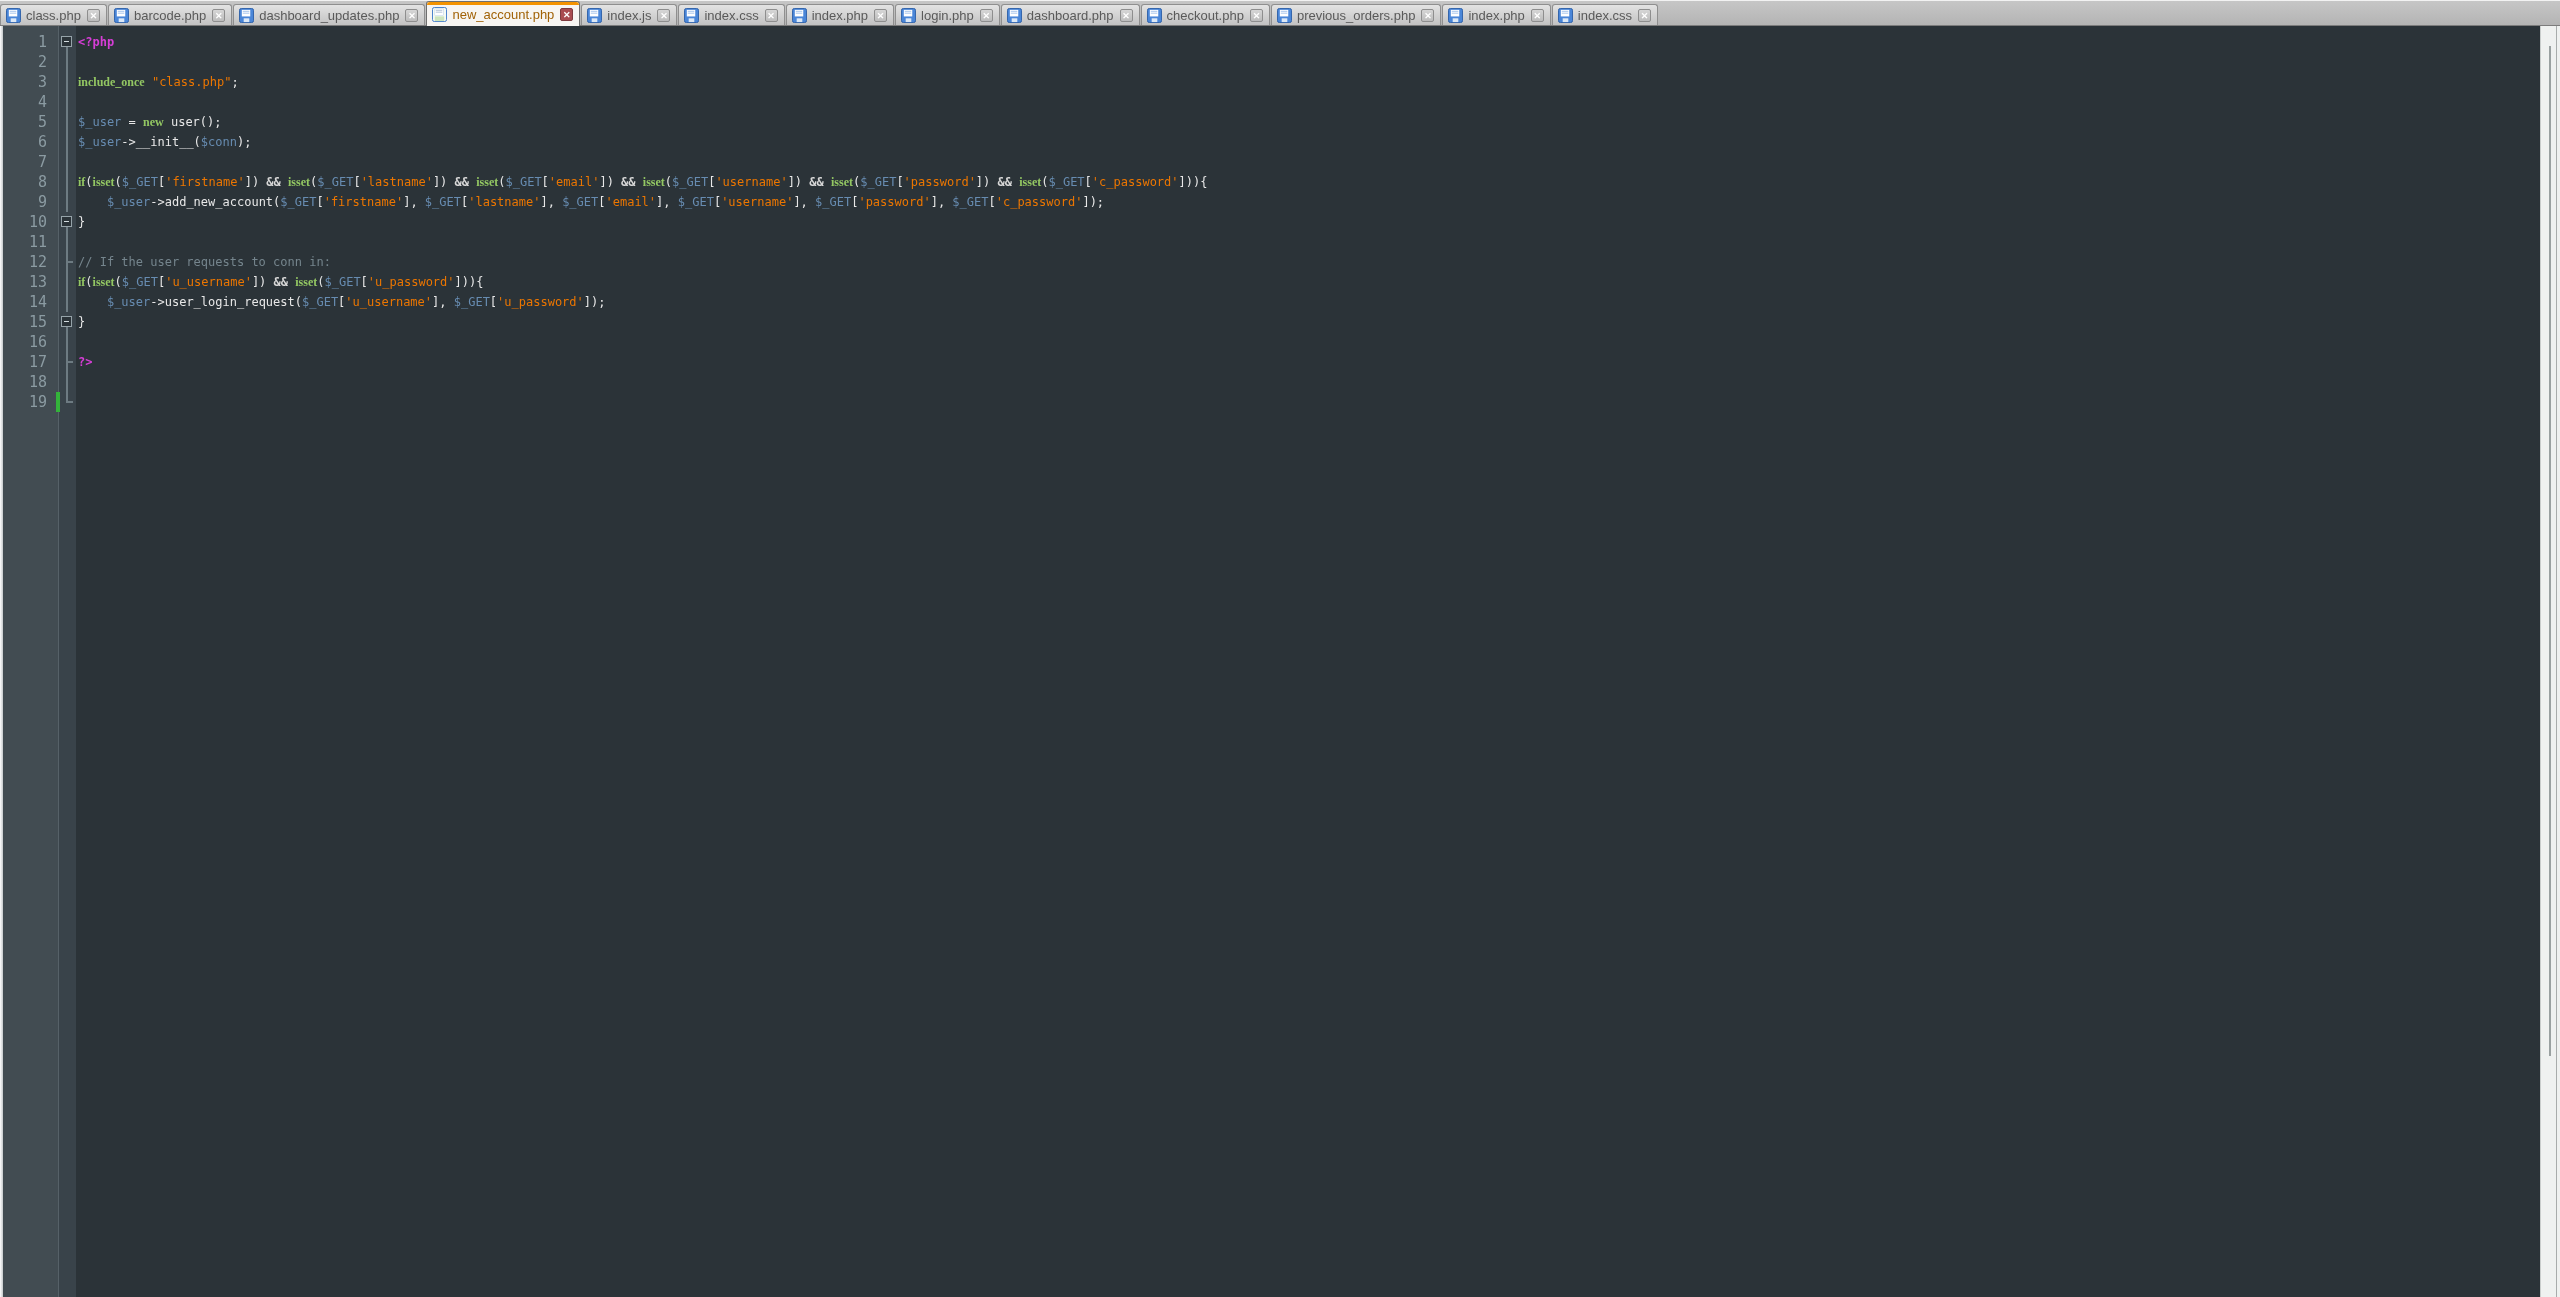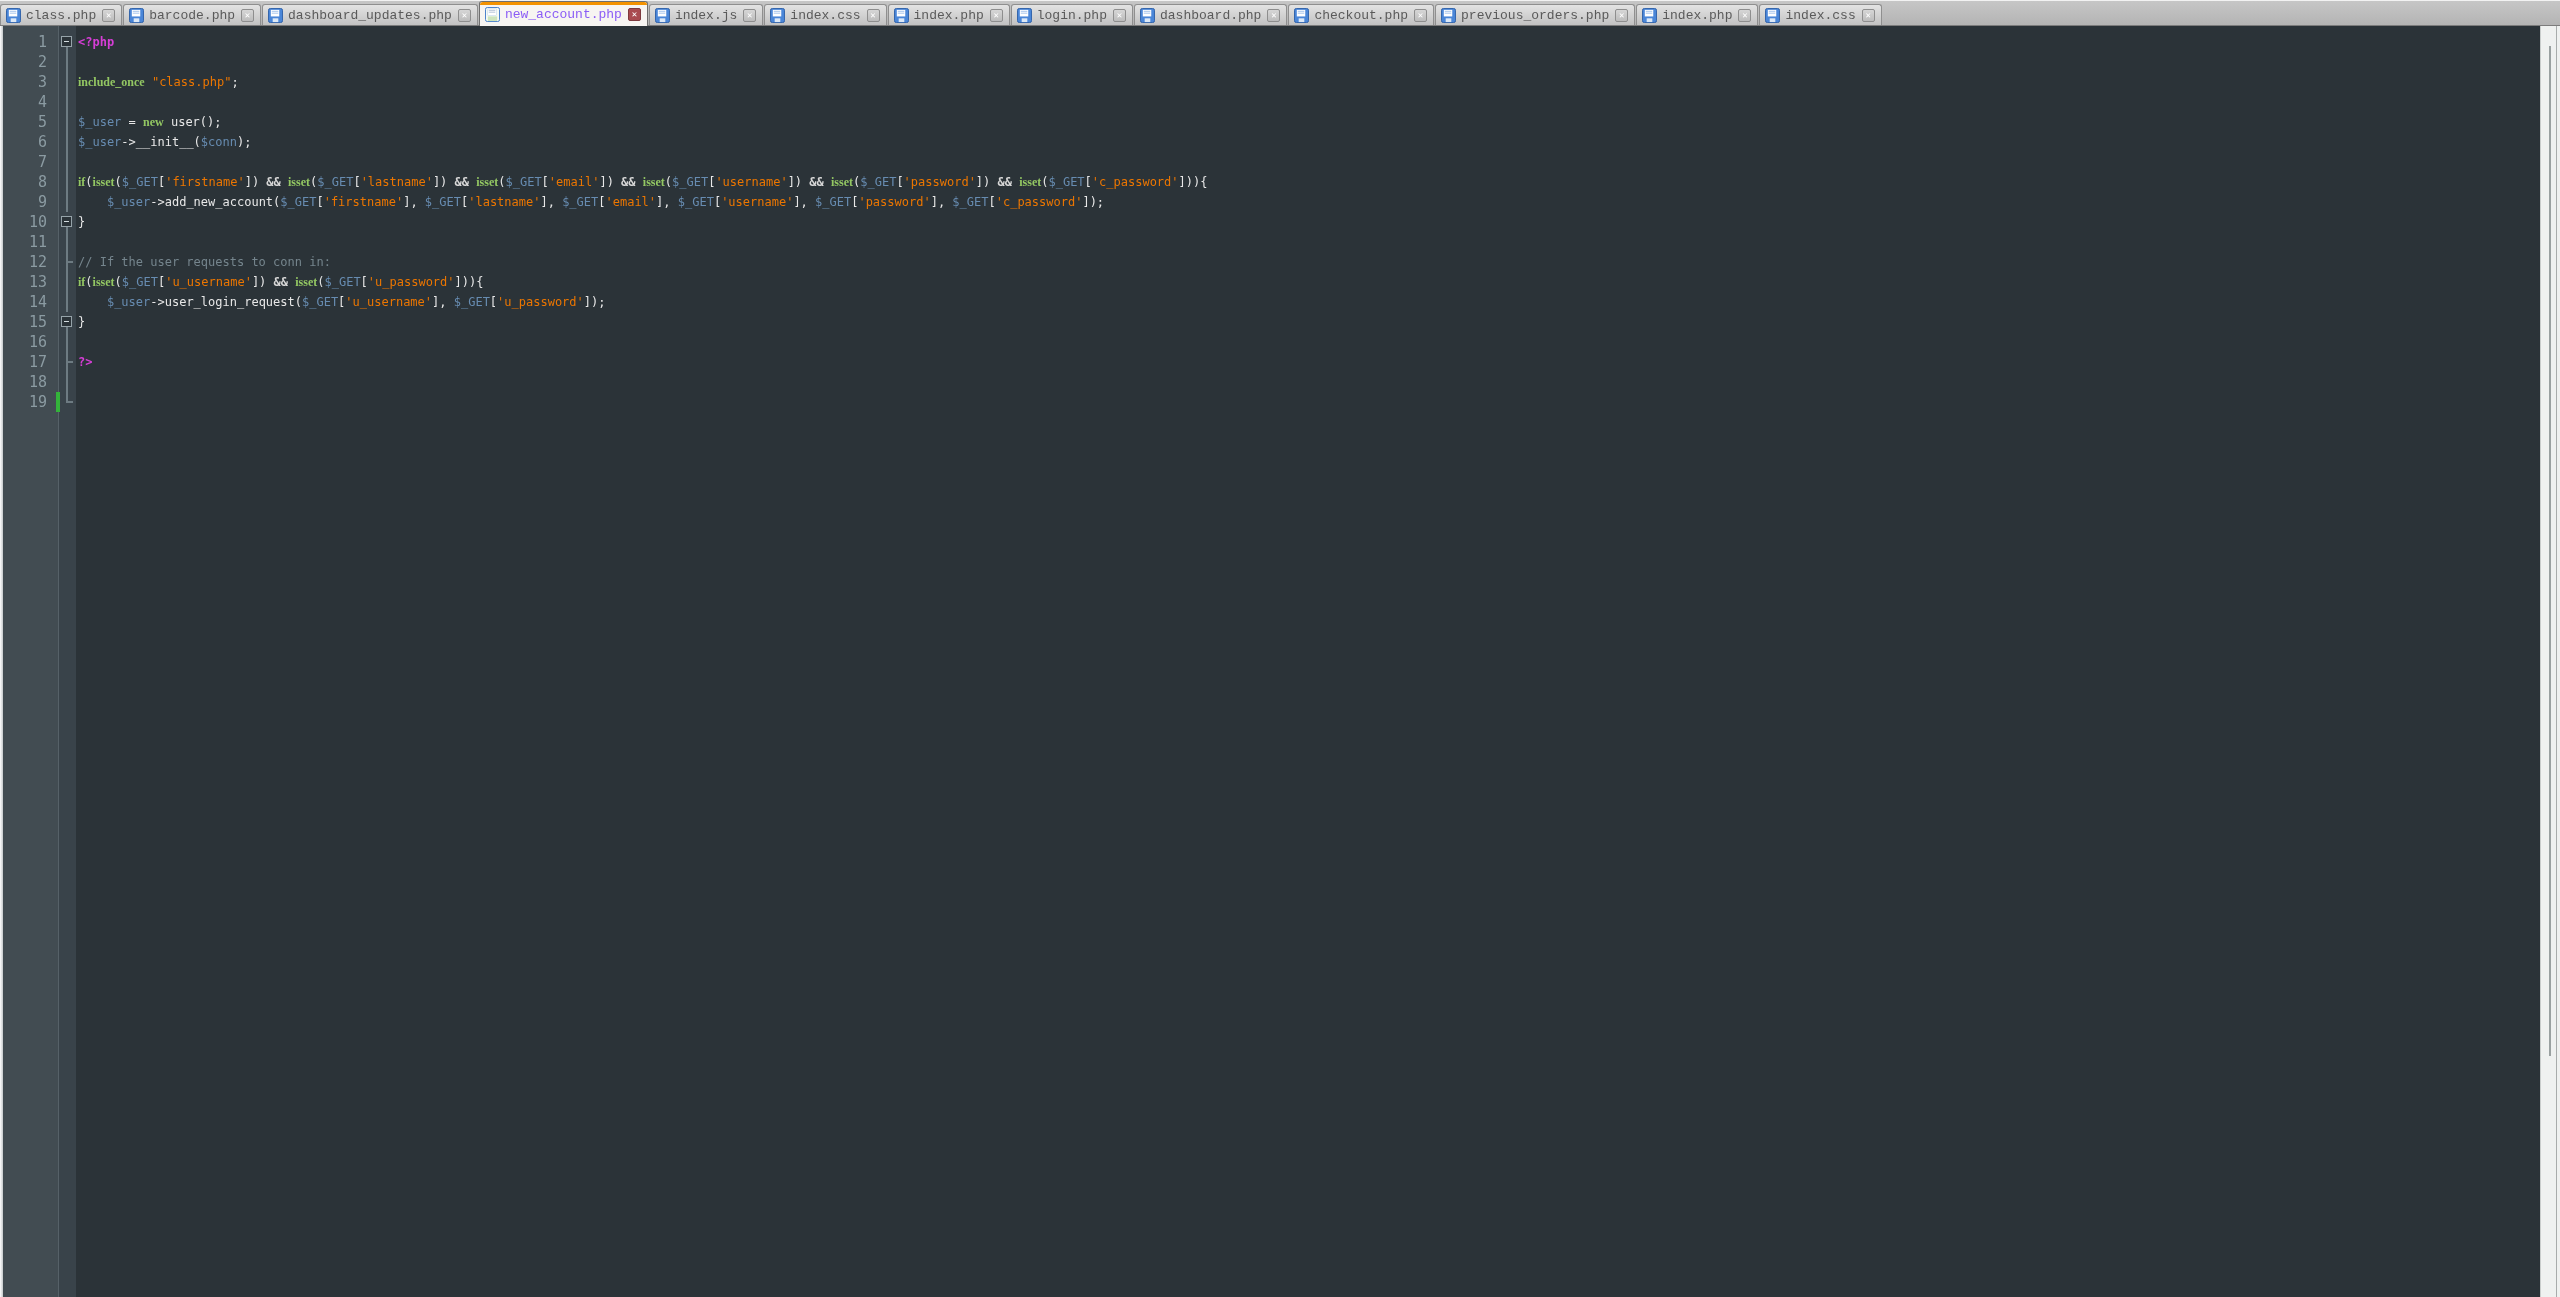--- a/index.html
+++ b/index.html
@@ -9,21 +9,20 @@
   }
   
   .tabbar{
     position:absolute;left:0;top:0;right:0;height:26px;
     background:linear-gradient(#c6c6c6,#b4b4b4);
     border-top:1px solid #f2f2f2;
     border-bottom:1px solid #7c7c7c;
     box-sizing:border-box;
     display:flex;align-items:flex-end;
     z-index:5;
-    font-family:Liberation Mono, monospace;
   }
   .tab{
     display:flex;align-items:center;
     height:21px;margin-top:3px;
     padding:0 6px 0 5px;
     background:linear-gradient(#e3e3e3,#c2c2c2);
     border:1px solid #8f8f8f;border-bottom:none;
     border-radius:3px 3px 0 0;
     box-sizing:border-box;
     margin-right:1px;
@@ -37,21 +36,21 @@
     z-index:6;
     padding-top:0;
   }
   .tab.active::before{
     content:"";position:absolute;left:0;right:0;top:0;height:3px;
     background:var(--accent,#f39200);border-radius:3px 3px 0 0;
   }
   .tlabel{
     font-size:13px;color:#5a5a5a;margin:0 6px 0 5px;white-space:nowrap;
   }
-  .tab.active .tlabel{color:#8b5cf6;}
+  .tab.active .tlabel{color:#a16207;}
   .ticon{width:15px;height:15px;display:inline-block;flex:none;}
   .tclose{
     width:13px;height:13px;flex:none;
     border:1px solid #8e8e8e;border-radius:2px;
     background:linear-gradient(#d6d6d6,#bcbcbc);
     color:#fff;font-size:9px;line-height:12px;text-align:center;
     font-weight:bold;box-sizing:border-box;
   }
   .tab.active .tclose{
     background:var(--closeActive,#a94b50);border-color:#7e3a3e;

